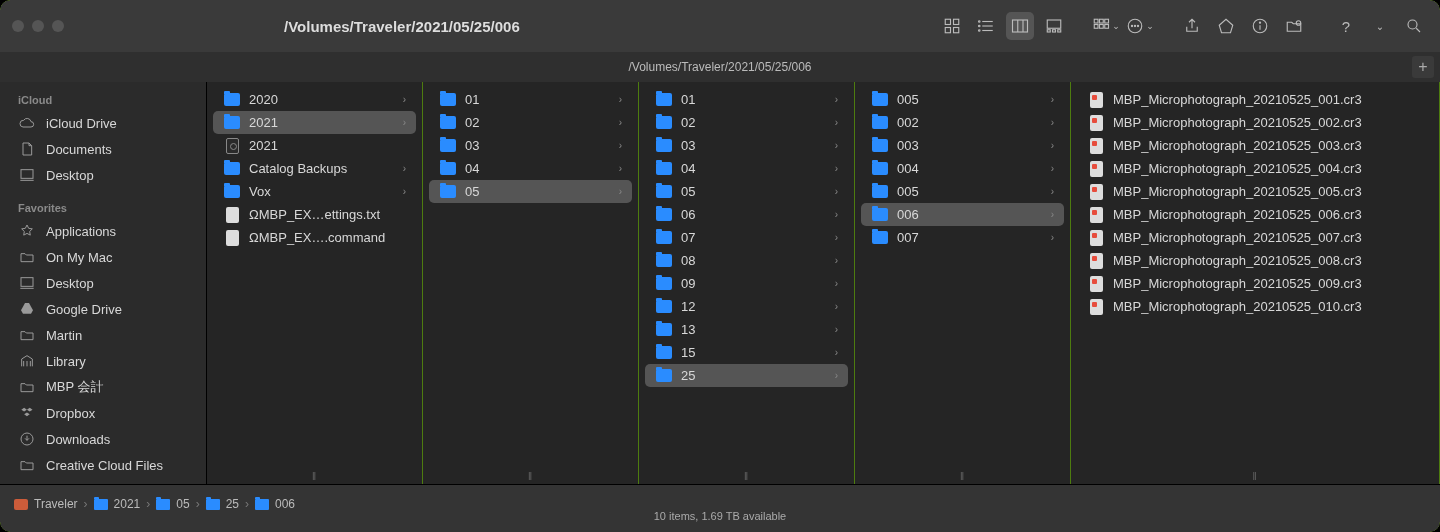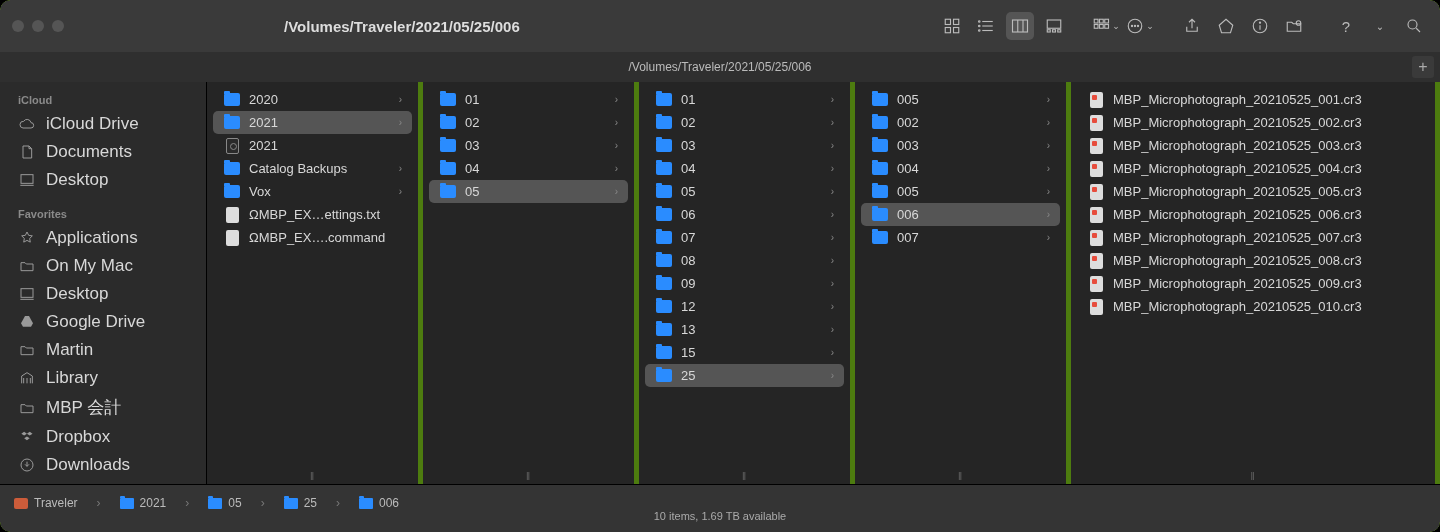--- a/index.html
+++ b/index.html
@@ -26,45 +26,45 @@
 .tab-path { color: #bbb; font-size: 12px; }
 .tab-add { position: absolute; right: 6px; top: 4px; width: 22px; height: 22px; background: #3a3a3a; color: #aaa; display: flex; align-items: center; justify-content: center; border-radius: 3px; cursor: pointer; font-size: 16px; }
 
 
 .main { flex: 1; display: flex; overflow: hidden; }
 
 
 .sidebar { width: 207px; background: #2b2b2b; overflow-y: auto; padding: 8px 0; border-right: 1px solid #000; }
 .sb-section { margin-bottom: 10px; }
 .sb-head { color: #8a8a8a; font-size: 11px; font-weight: 600; padding: 4px 18px; }
-.sb-item { display: flex; align-items: center; gap: 10px; padding: 4px 18px; color: #d8d8d8; font-size: 17px; cursor: pointer; }
+.sb-item { display: flex; align-items: center; gap: 10px; padding: 4px 18px; color: #d8d8d8; font-size: 13px; cursor: pointer; }
 .sb-item .sic { width: 18px; height: 18px; display: flex; align-items: center; justify-content: center; color: #9a9a9a; }
 .sb-item .sic svg { width: 16px; height: 16px; stroke: #9a9a9a; fill: none; stroke-width: 1.5; }
 
 
 .columns { flex: 1; display: flex; background: #252525; overflow-x: auto; position: relative; }
-.col { width: 216px; flex: 0 0 216px; border-right: 5px solid #4d7c0f; padding: 6px 0; position: relative; overflow-y: auto; }
+.col { width: 216px; flex: 0 0 216px; border-right: 1px solid #4d7c0f; padding: 6px 0; position: relative; overflow-y: auto; }
 .col:last-child { flex: 1; }
 .row { display: flex; align-items: center; gap: 8px; padding: 2px 10px; color: #d8d8d8; font-size: 13px; cursor: pointer; height: 23px; border-radius: 5px; margin: 0 6px; }
 .row.sel { background: #555; }
 .row .ic { width: 18px; height: 18px; flex: 0 0 18px; display: flex; align-items: center; justify-content: center; }
 .row .lbl { flex: 1; white-space: nowrap; overflow: hidden; text-overflow: ellipsis; }
 .row .ar { color: #888; font-size: 10px; }
 .folder-ic { width: 16px; height: 13px; background: #2a8cff; border-radius: 2px; position: relative; }
 .folder-ic::before { content: ''; position: absolute; top: -2px; left: 0; width: 6px; height: 3px; background: #2a8cff; border-radius: 1px 1px 0 0; }
 .file-ic { width: 13px; height: 16px; background: #ddd; border-radius: 2px; position: relative; }
 .file-ic.txt { background: #ddd; }
 .file-ic.img { background: #ddd; }
 .file-ic.img::after { content: ''; position: absolute; top: 3px; left: 2px; width: 5px; height: 5px; background: #e74c3c; border-radius: 1px; }
 .file-ic.lrcat { background: #2a2a2a; border: 1px solid #888; }
 .file-ic.lrcat::after { content: ''; position: absolute; top: 4px; left: 3px; width: 5px; height: 5px; border: 1px solid #888; border-radius: 50%; }
 .col-handle { position: absolute; bottom: 2px; left: 50%; transform: translateX(-50%); color: #666; font-size: 10px; letter-spacing: 1px; }
 
 
-.pathbar { height: 26px; background: #343434; display: flex; align-items: flex-end; padding: 0 14px; gap: 19px; color: #bbb; font-size: 12px; border-top: 1px solid #000; }
+.pathbar { height: 26px; background: #343434; display: flex; align-items: flex-start; padding: 12px 14px; gap: 6px; color: #bbb; font-size: 12px; border-top: 1px solid #000; }
 .pseg { display: flex; align-items: center; gap: 6px; cursor: pointer; }
 .pseg .mini-folder { width: 14px; height: 11px; background: #2a8cff; border-radius: 1px; position: relative; }
 .pseg .mini-folder::before { content: ''; position: absolute; top: -2px; left: 0; width: 5px; height: 2px; background: #2a8cff; border-radius: 1px 1px 0 0; }
 .psep { color: #777; }
 
 
 .statusbar { height: 22px; background: #343434; display: flex; align-items: flex-start; justify-content: center; color: #aaa; font-size: 11px; }
 
 
 ::-webkit-scrollbar { width: 12px; height: 12px; }

